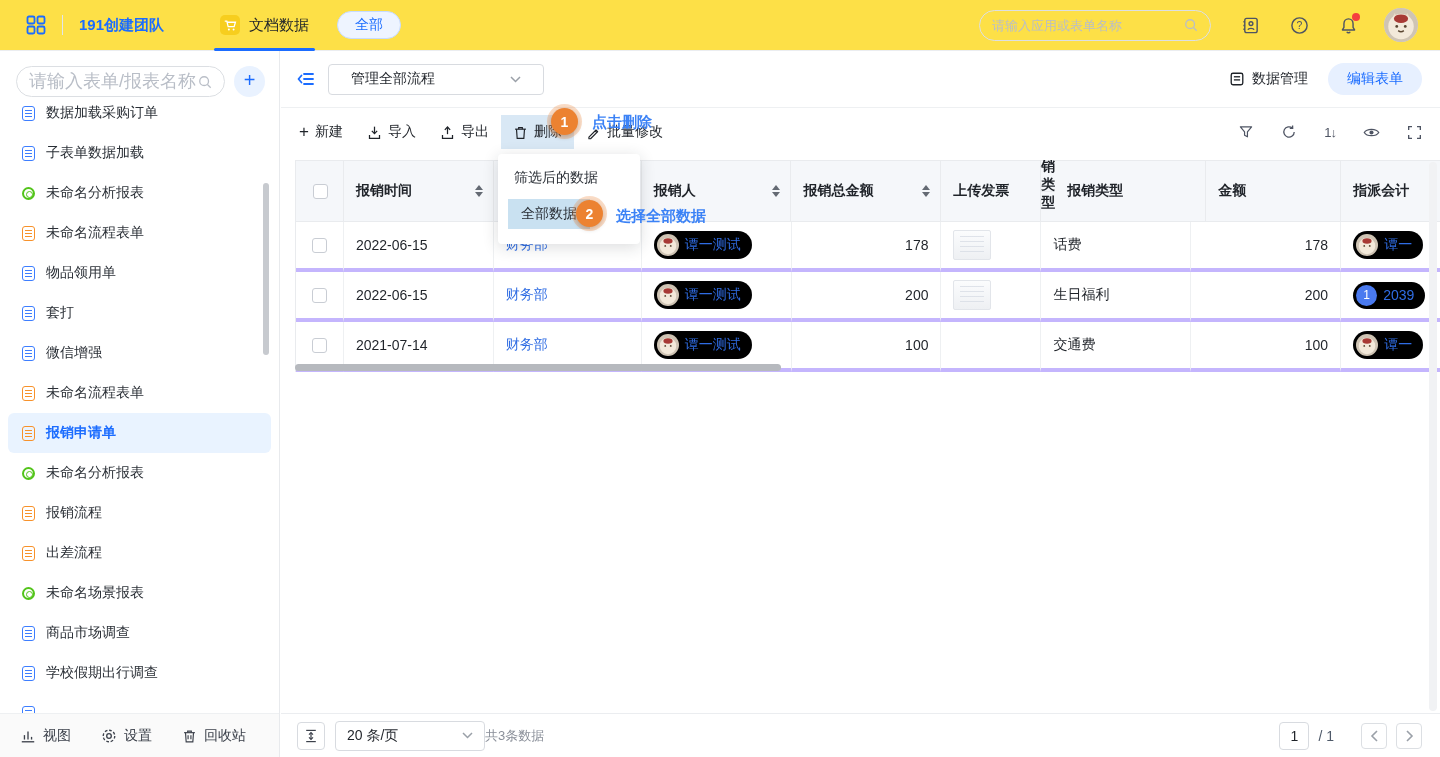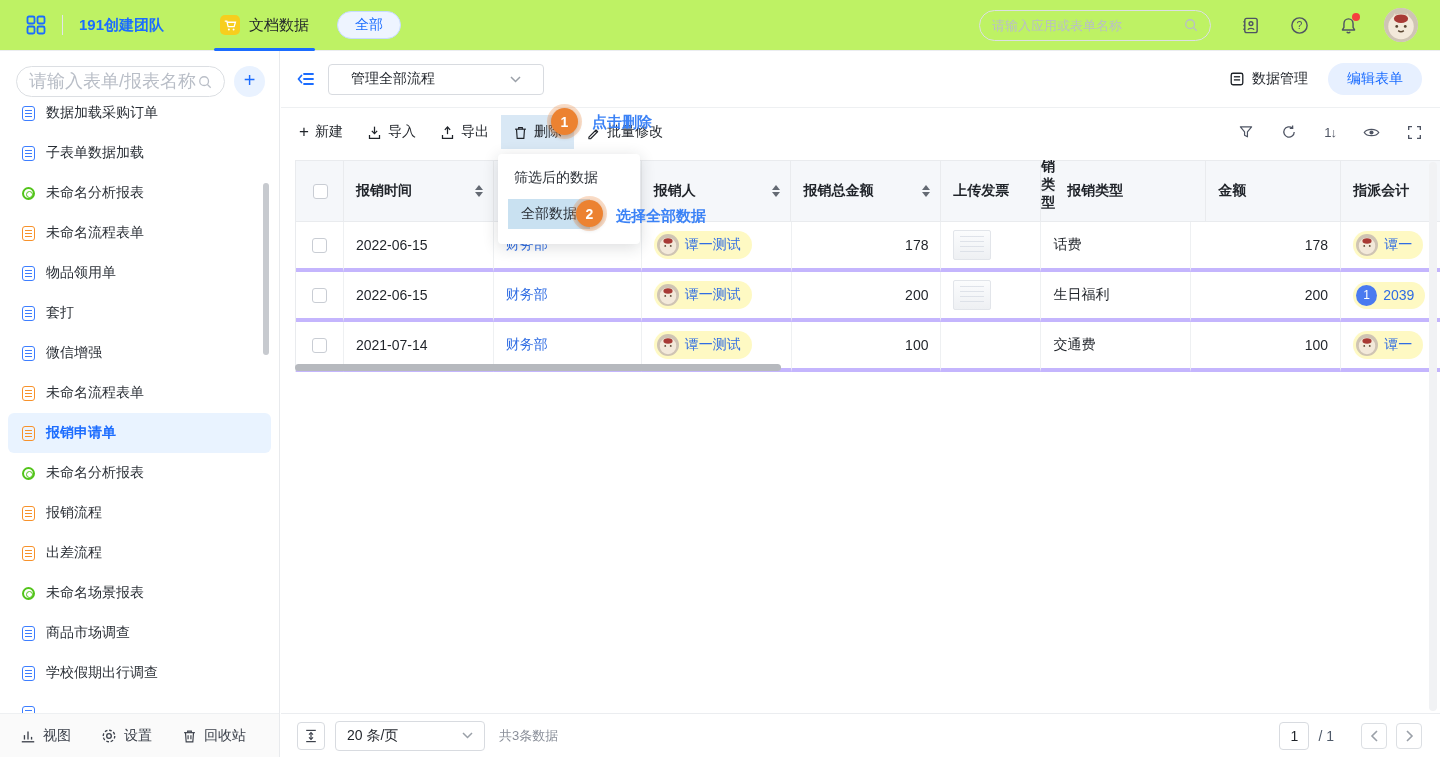--- a/index.html
+++ b/index.html
@@ -1,21 +1,21 @@
 <!DOCTYPE html>
 <html><head>
 <meta charset="utf-8">
 <style>
   * { margin:0; padding:0; box-sizing:border-box; }
   html,body { width:1440px; height:757px; overflow:hidden; }
   body { position:relative; background:#fff; font-family:"Liberation Sans","DejaVu Sans",sans-serif; font-size:14px; color:#1f2329; }
   svg { display:block; }
 
   
-  .topbar { position:absolute; top:0; left:0; right:0; height:51px; border-bottom:1px solid #ebedf0; display:flex; align-items:center; padding:0 22px 0 26px; background:#bef264; z-index:10; }
+  .topbar { position:absolute; top:0; left:0; right:0; height:51px; border-bottom:1px solid #ebedf0; display:flex; align-items:center; padding:0 22px 0 26px; background:#fde047; z-index:10; }
   .apps-icon { color:#1b6cff; }
   .v-div { width:1px; height:20px; background:#e2e5ea; margin:0 16px; }
   .team-name { color:#1b6cff; font-size:15px; font-weight:600; }
   .app-tab { margin-left:56px; height:51px; display:flex; align-items:center; gap:9px; position:relative; font-size:15px; color:#1f2329; cursor:pointer; }
   .app-tab::after { content:""; position:absolute; left:-6px; right:-6px; bottom:0; height:3px; background:#1b6cff; border-radius:2px; }
   .app-badge { width:20px; height:20px; border-radius:5px; background:#f7ce1e; display:flex; align-items:center; justify-content:center; }
   .scope-pill { margin-left:28px; padding:4px 17px; border:1px solid #c7dbff; background:#eef4ff; color:#1b6cff; border-radius:15px; font-size:14px; cursor:pointer; }
   .top-search { margin-left:auto; width:232px; height:31px; border:1px solid #dcdfe3; border-radius:16px; display:flex; align-items:center; padding:8px 12px; color:#b9bec7; }
   .top-search input { border:none; outline:none; flex:1; font-size:13px; color:#333; background:transparent; }
   .top-search input::placeholder { color:#b9bec7; }
@@ -75,32 +75,32 @@
   .sorter .dn { border-top:5px solid #646a73; }
   .drow { display:flex; background:#fff; }
   .dcell { border-right:1px solid #eef0f2; border-bottom:4px solid #c4b5fd; height:50px; display:flex; align-items:center; padding:0 12px; overflow:hidden; white-space:nowrap; }
   .w-check { width:48px; justify-content:center; }
   .w-time { width:150px; } .w-dept { width:148px; } .w-person { width:150px; }
   .w-total { width:150px; } .w-inv { width:100px; } .w-type { width:150px; }
   .w-amt { width:150px; } .w-acct { width:150px; }
   .num { justify-content:flex-end; }
   .cbx { width:15px; height:15px; border:1px solid #c9cdd4; border-radius:3px; background:#fff; cursor:pointer; }
   .blue-link { color:#2f6ce3; cursor:pointer; }
-  .person-pill { display:flex; align-items:center; gap:6px; background:#fef9c3; border-radius:14px; padding:3px 11px 3px 3px; color:#2f6ce3; cursor:pointer; flex:none; }
+  .person-pill { display:flex; align-items:center; gap:6px; background:#000000; border-radius:14px; padding:3px 11px 3px 3px; color:#2f6ce3; cursor:pointer; flex:none; }
   .pill-ava { width:22px; height:22px; border-radius:50%; overflow:hidden; flex:none; }
   .count-badge { width:21px; height:21px; border-radius:50%; background:#4a7af0; color:#fff; font-size:12px; display:flex; align-items:center; justify-content:center; flex:none; }
   .inv-thumb { width:38px; height:30px; border:1px solid #e2e5ea; border-radius:2px; background:linear-gradient(#fbfcfd,#eef0f3); position:relative; }
   .inv-thumb::after { content:""; position:absolute; inset:5px 6px; background:repeating-linear-gradient(#d8dde5 0 1px, transparent 1px 5px); opacity:.8; }
   .hscroll-thumb { position:absolute; left:0; top:204px; width:486px; height:7px; border-radius:4px; background:#b6b9be; }
   .v-gutter { position:absolute; right:3px; top:2px; bottom:2px; width:8px; border-radius:4px; background:#f1f2f4; }
 
   .main-footer { height:44px; border-top:1px solid #ebedf0; display:flex; align-items:center; padding:0 18px 0 16px; flex:none; }
   .rowheight-btn { width:28px; height:28px; border:1px solid #d8dbe0; border-radius:4px; display:flex; align-items:center; justify-content:center; color:#3c414b; cursor:pointer; }
   .pagesize-select { margin-left:10px; width:150px; height:30px; border:1px solid #d8dbe0; border-radius:4px; display:flex; align-items:center; justify-content:space-between; padding:0 11px; cursor:pointer; }
-  .total-text { margin-left:14px; color:#8a8f99; font-size:13px; }
+  .total-text { color:#8a8f99; font-size:13px; }
   .pager { margin-left:auto; display:flex; align-items:center; gap:9px; }
   .page-input { width:30px; height:28px; border:1px solid #d8dbe0; border-radius:4px; text-align:center; font-size:14px; color:#1f2329; outline:none; }
   .page-total { color:#4e5969; margin-right:18px; }
   .pg-btn { width:26px; height:26px; border:1px solid #dcdfe3; border-radius:4px; display:flex; align-items:center; justify-content:center; color:#9aa0a8; cursor:pointer; background:#fff; }
 
   
   .delete-menu { position:absolute; left:498px; top:154px; width:142px; background:#fff; border-radius:4px; box-shadow:0 3px 16px rgba(31,35,41,.16); padding:8px 0 10px; z-index:30; }
   .menu-item1 { padding:7px 16px; color:#2a2f36; cursor:pointer; }
   .menu-item2 { padding:5px 10px; cursor:pointer; }
   .menu-item2 span { display:inline-block; background:#c9e1f1; padding:6px 13px; color:#2a2f36; }

